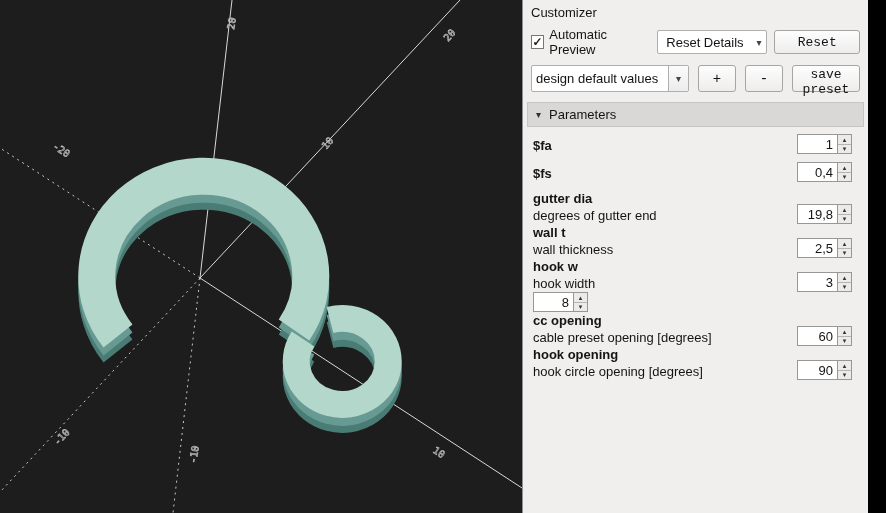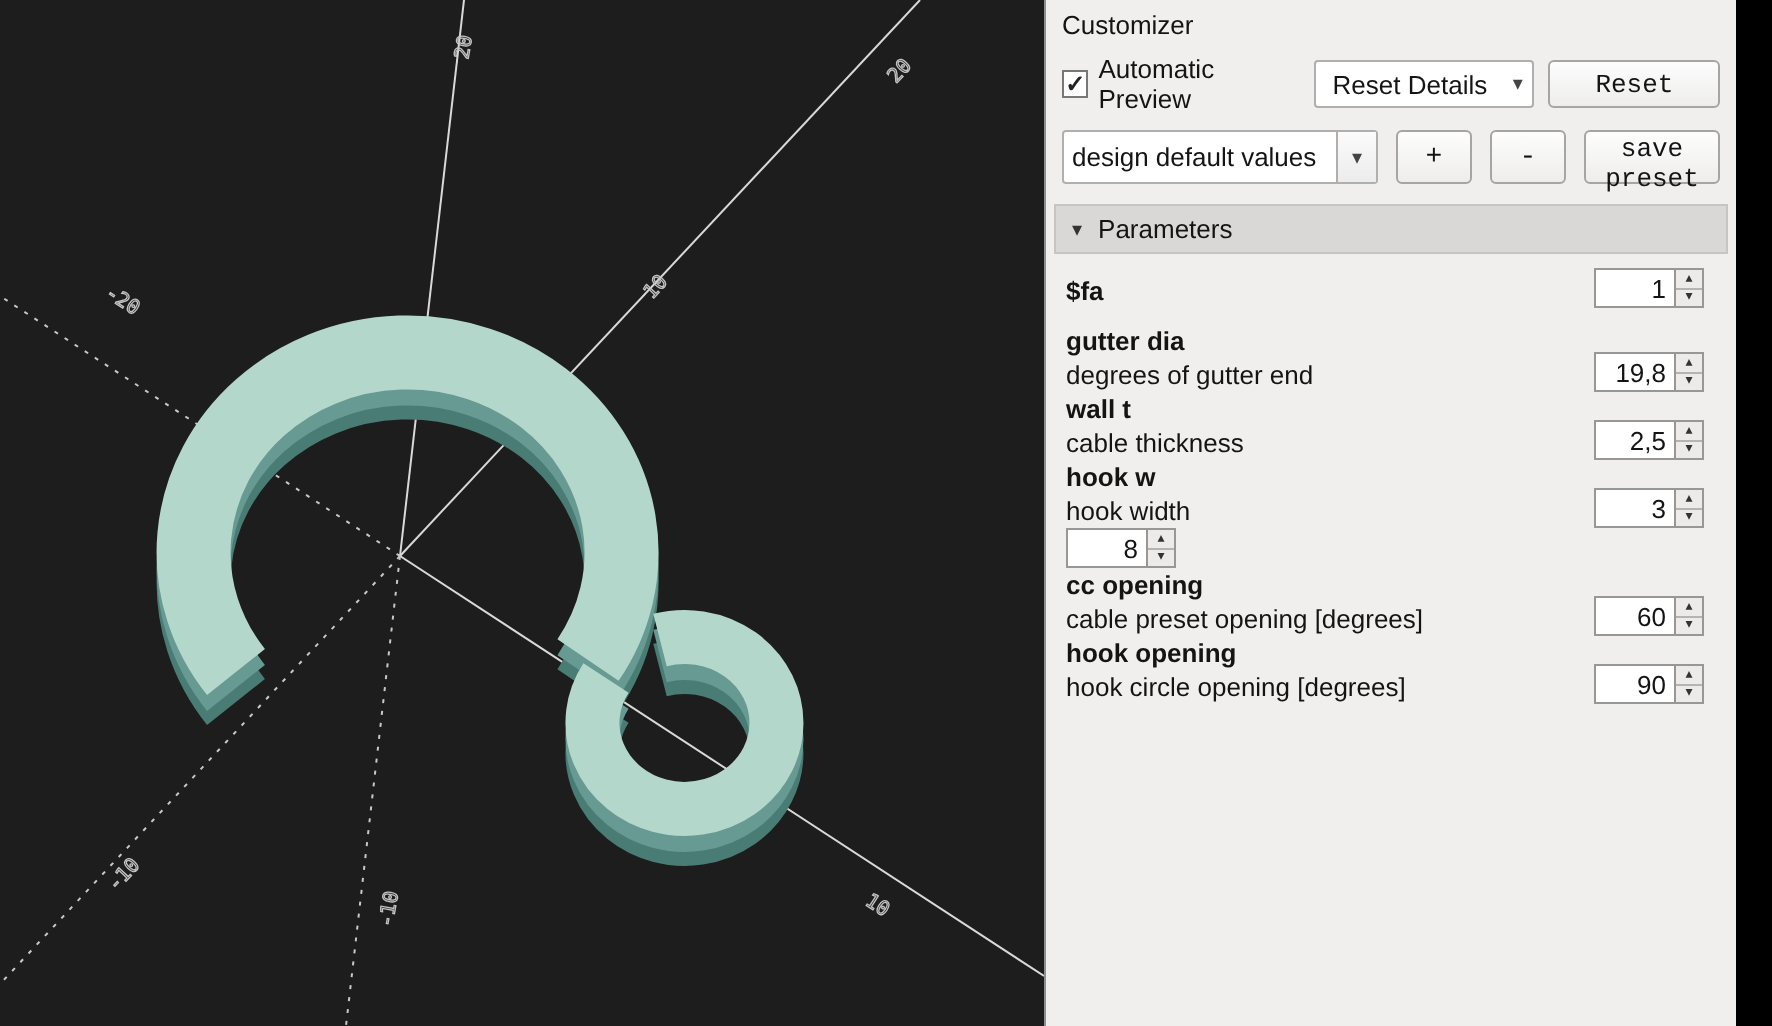--- a/index.html
+++ b/index.html
@@ -143,39 +143,52 @@
         </div>
         <div class="spin">
           <div class="spin-val">1</div>
           <div class="spin-btns">
             <div class="sb">▴</div>
             <div class="sb">▾</div>
           </div>
         </div>
       </div>
 
+      <div class="prow nodesc">
+        <div class="pinfo">
+          <div class="pname">$fs</div>
+
+        </div>
+        <div class="spin">
+          <div class="spin-val">0,4</div>
+          <div class="spin-btns">
+            <div class="sb">▴</div>
+            <div class="sb">▾</div>
+          </div>
+        </div>
+      </div>
 
       <div class="prow">
         <div class="pinfo">
           <div class="pname">gutter dia</div>
           <div class="pdesc">degrees of gutter end</div>
         </div>
         <div class="spin">
           <div class="spin-val">19,8</div>
           <div class="spin-btns">
             <div class="sb">▴</div>
             <div class="sb">▾</div>
           </div>
         </div>
       </div>
 
       <div class="prow">
         <div class="pinfo">
           <div class="pname">wall t</div>
-          <div class="pdesc">cable thickness</div>
+          <div class="pdesc">wall thickness</div>
         </div>
         <div class="spin">
           <div class="spin-val">2,5</div>
           <div class="spin-btns">
             <div class="sb">▴</div>
             <div class="sb">▾</div>
           </div>
         </div>
       </div>
 

